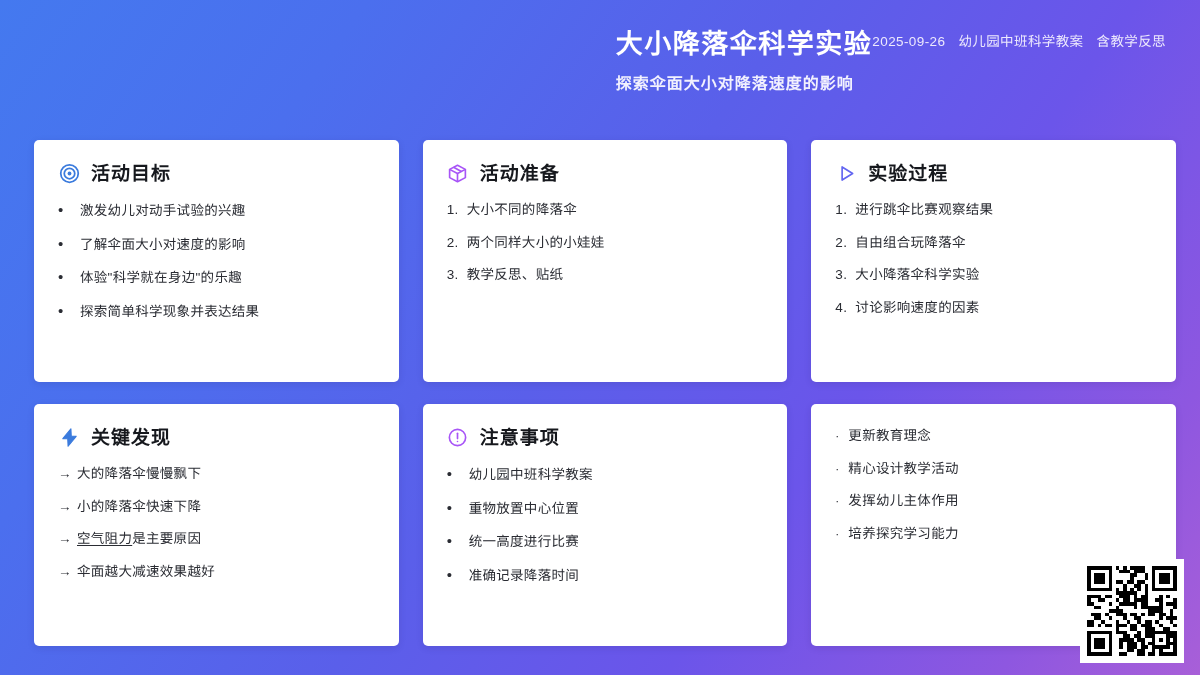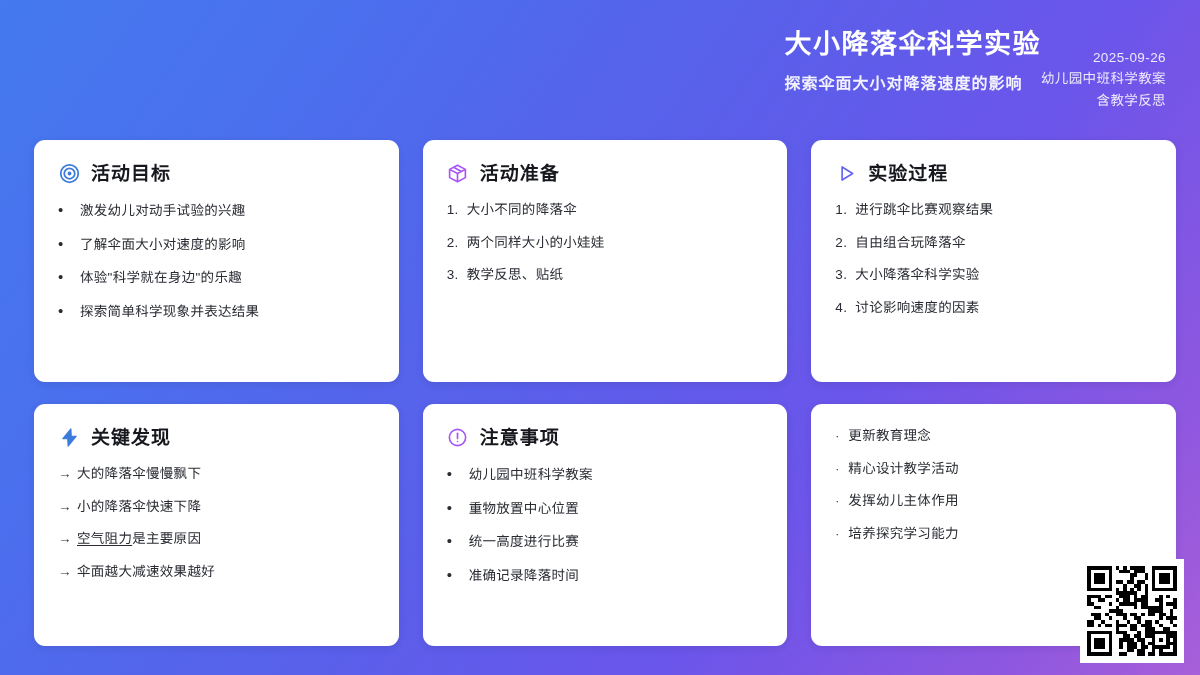--- a/index.html
+++ b/index.html
@@ -38,25 +38,24 @@
   }
   .poster-subtitle {
     font-size:16px;
     font-weight:bold;
     color:#f2f1fe;
     letter-spacing:1px;
     line-height:1.3;
     margin-top:6px;
   }
   .header-right {
-    display:flex; flex-direction:column;
+    display:flex; flex-direction:row;
     align-items:flex-end;
-    gap:1px;
+    gap:13px;
     padding-top:4px;
-    margin-top:16px;
   }
   .meta-line {
     font-size:13.5px;
     color:#ede9fd;
     line-height:1.5;
     letter-spacing:0.4px;
   }
 
   
   .grid {
@@ -64,21 +63,21 @@
     left:34px; top:140px;
     width:1142px;
     display:grid;
     grid-template-columns:repeat(3,1fr);
     grid-template-rows:242px 242px;
     column-gap:24px;
     row-gap:22px;
   }
   .card {
     background:#ffffff;
-    border-radius:11px;
+    border-radius:5px;
     padding:22px 24px 18px 24px;
     overflow:hidden;
     box-shadow:0 2px 7px rgba(40,30,90,0.13);
   }
   .card-head {
     display:flex;
     align-items:center;
     gap:11px;
     margin-bottom:16px;
   }

